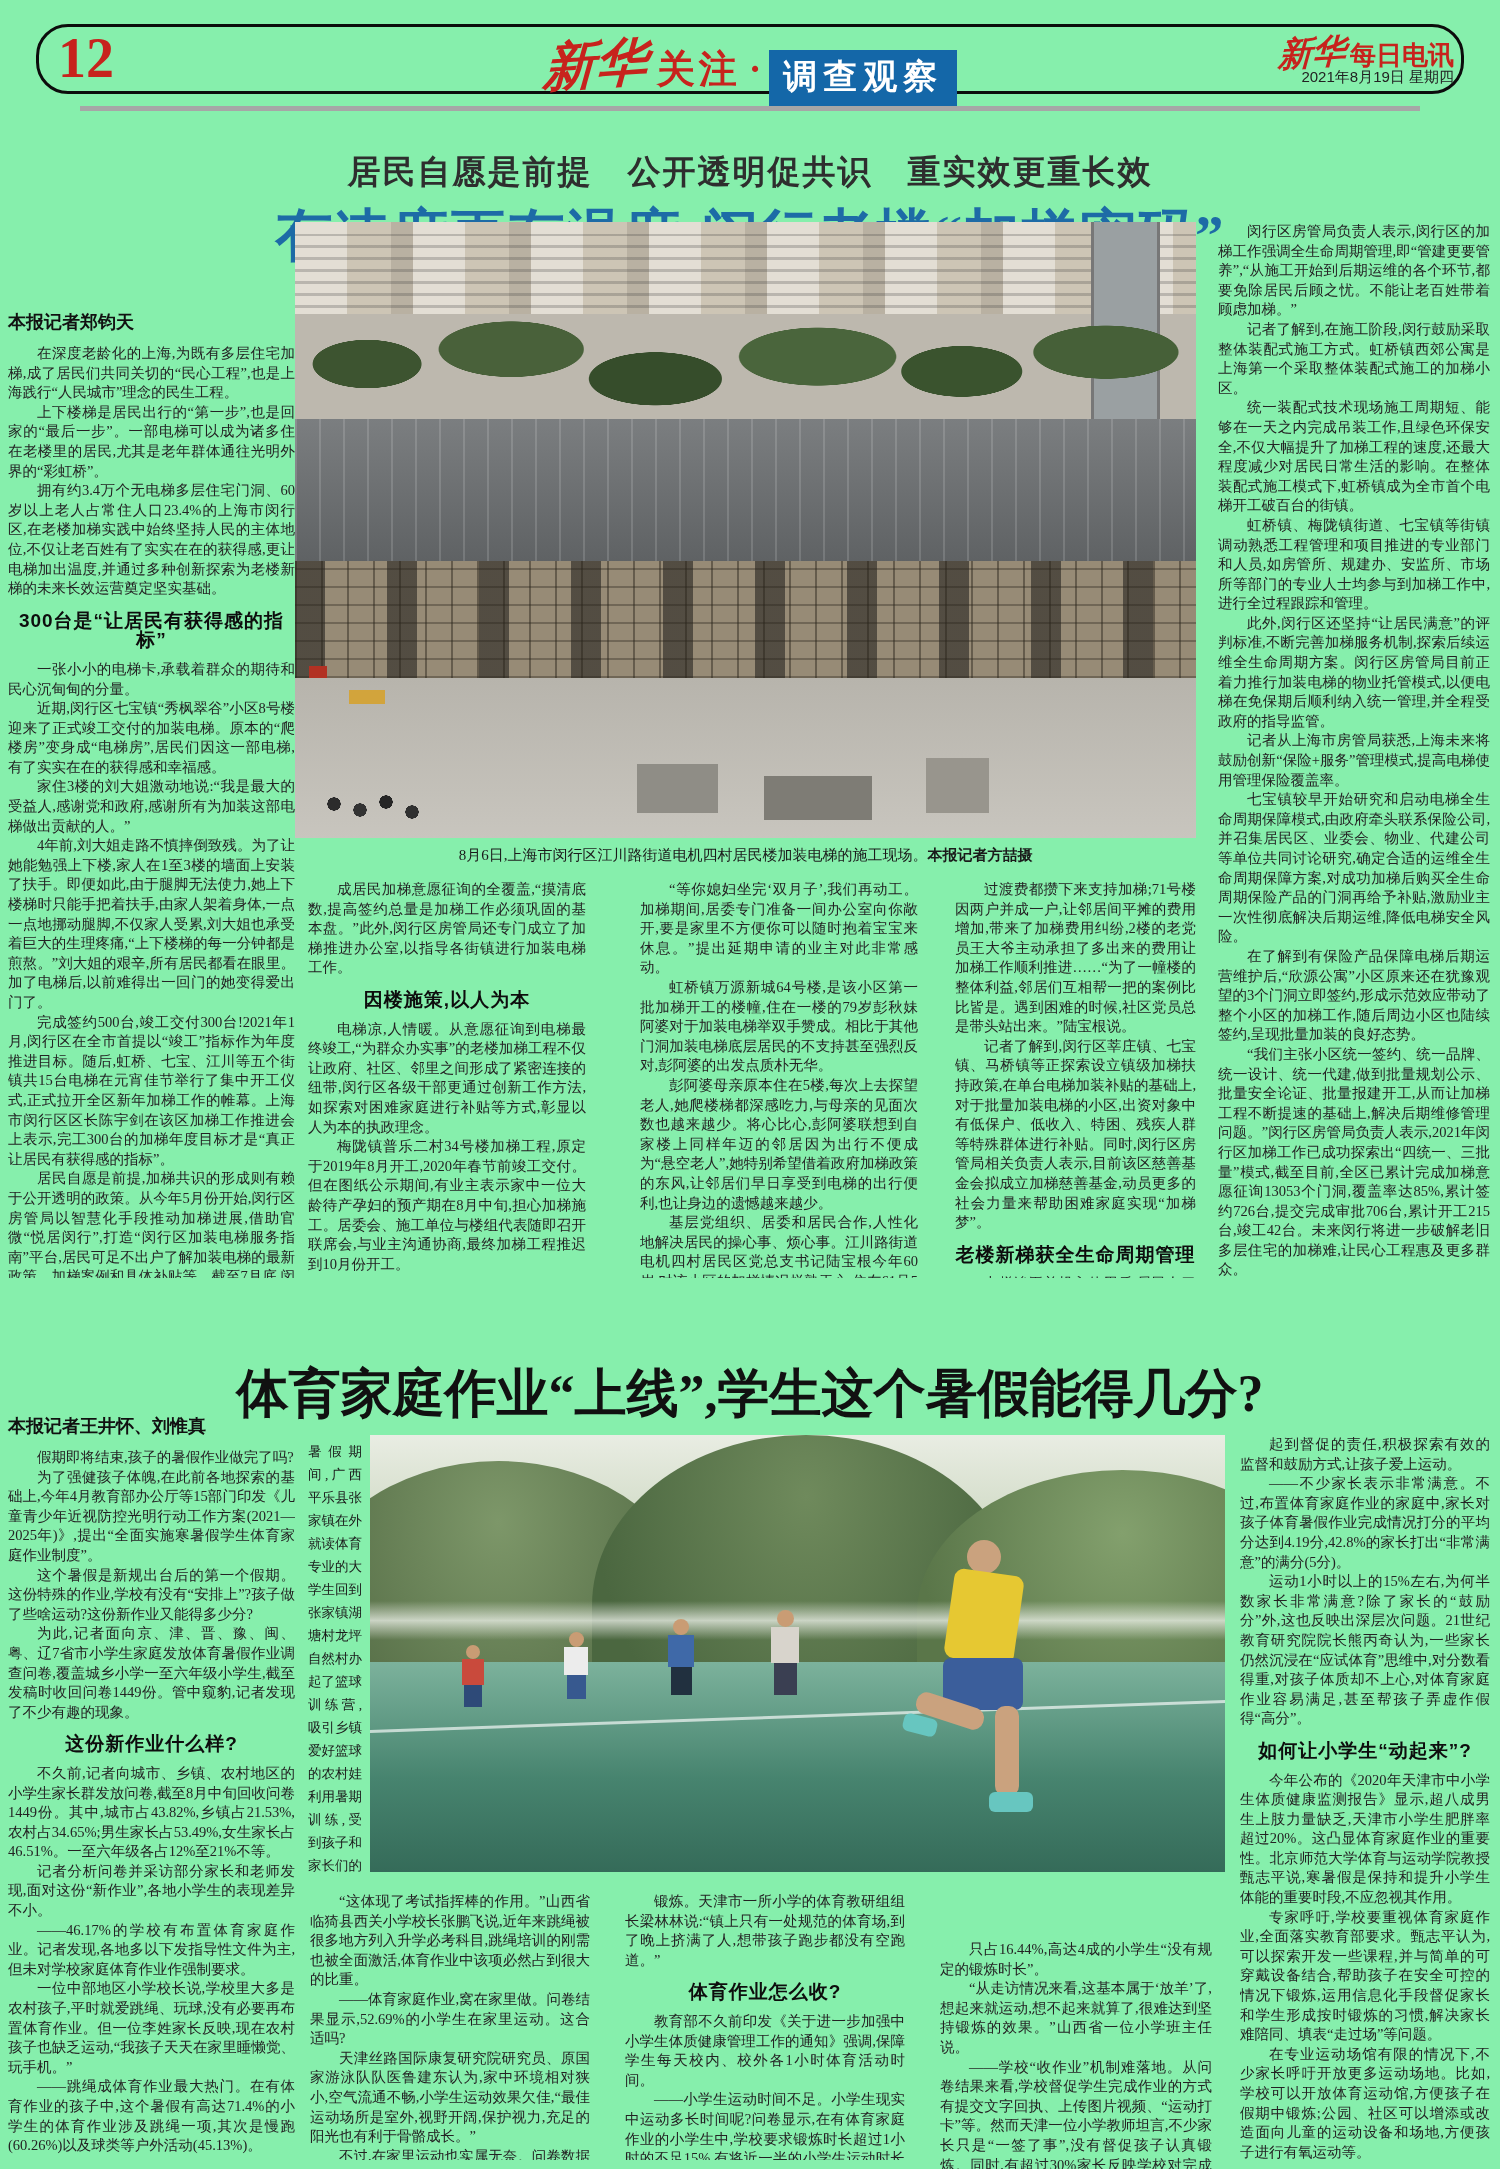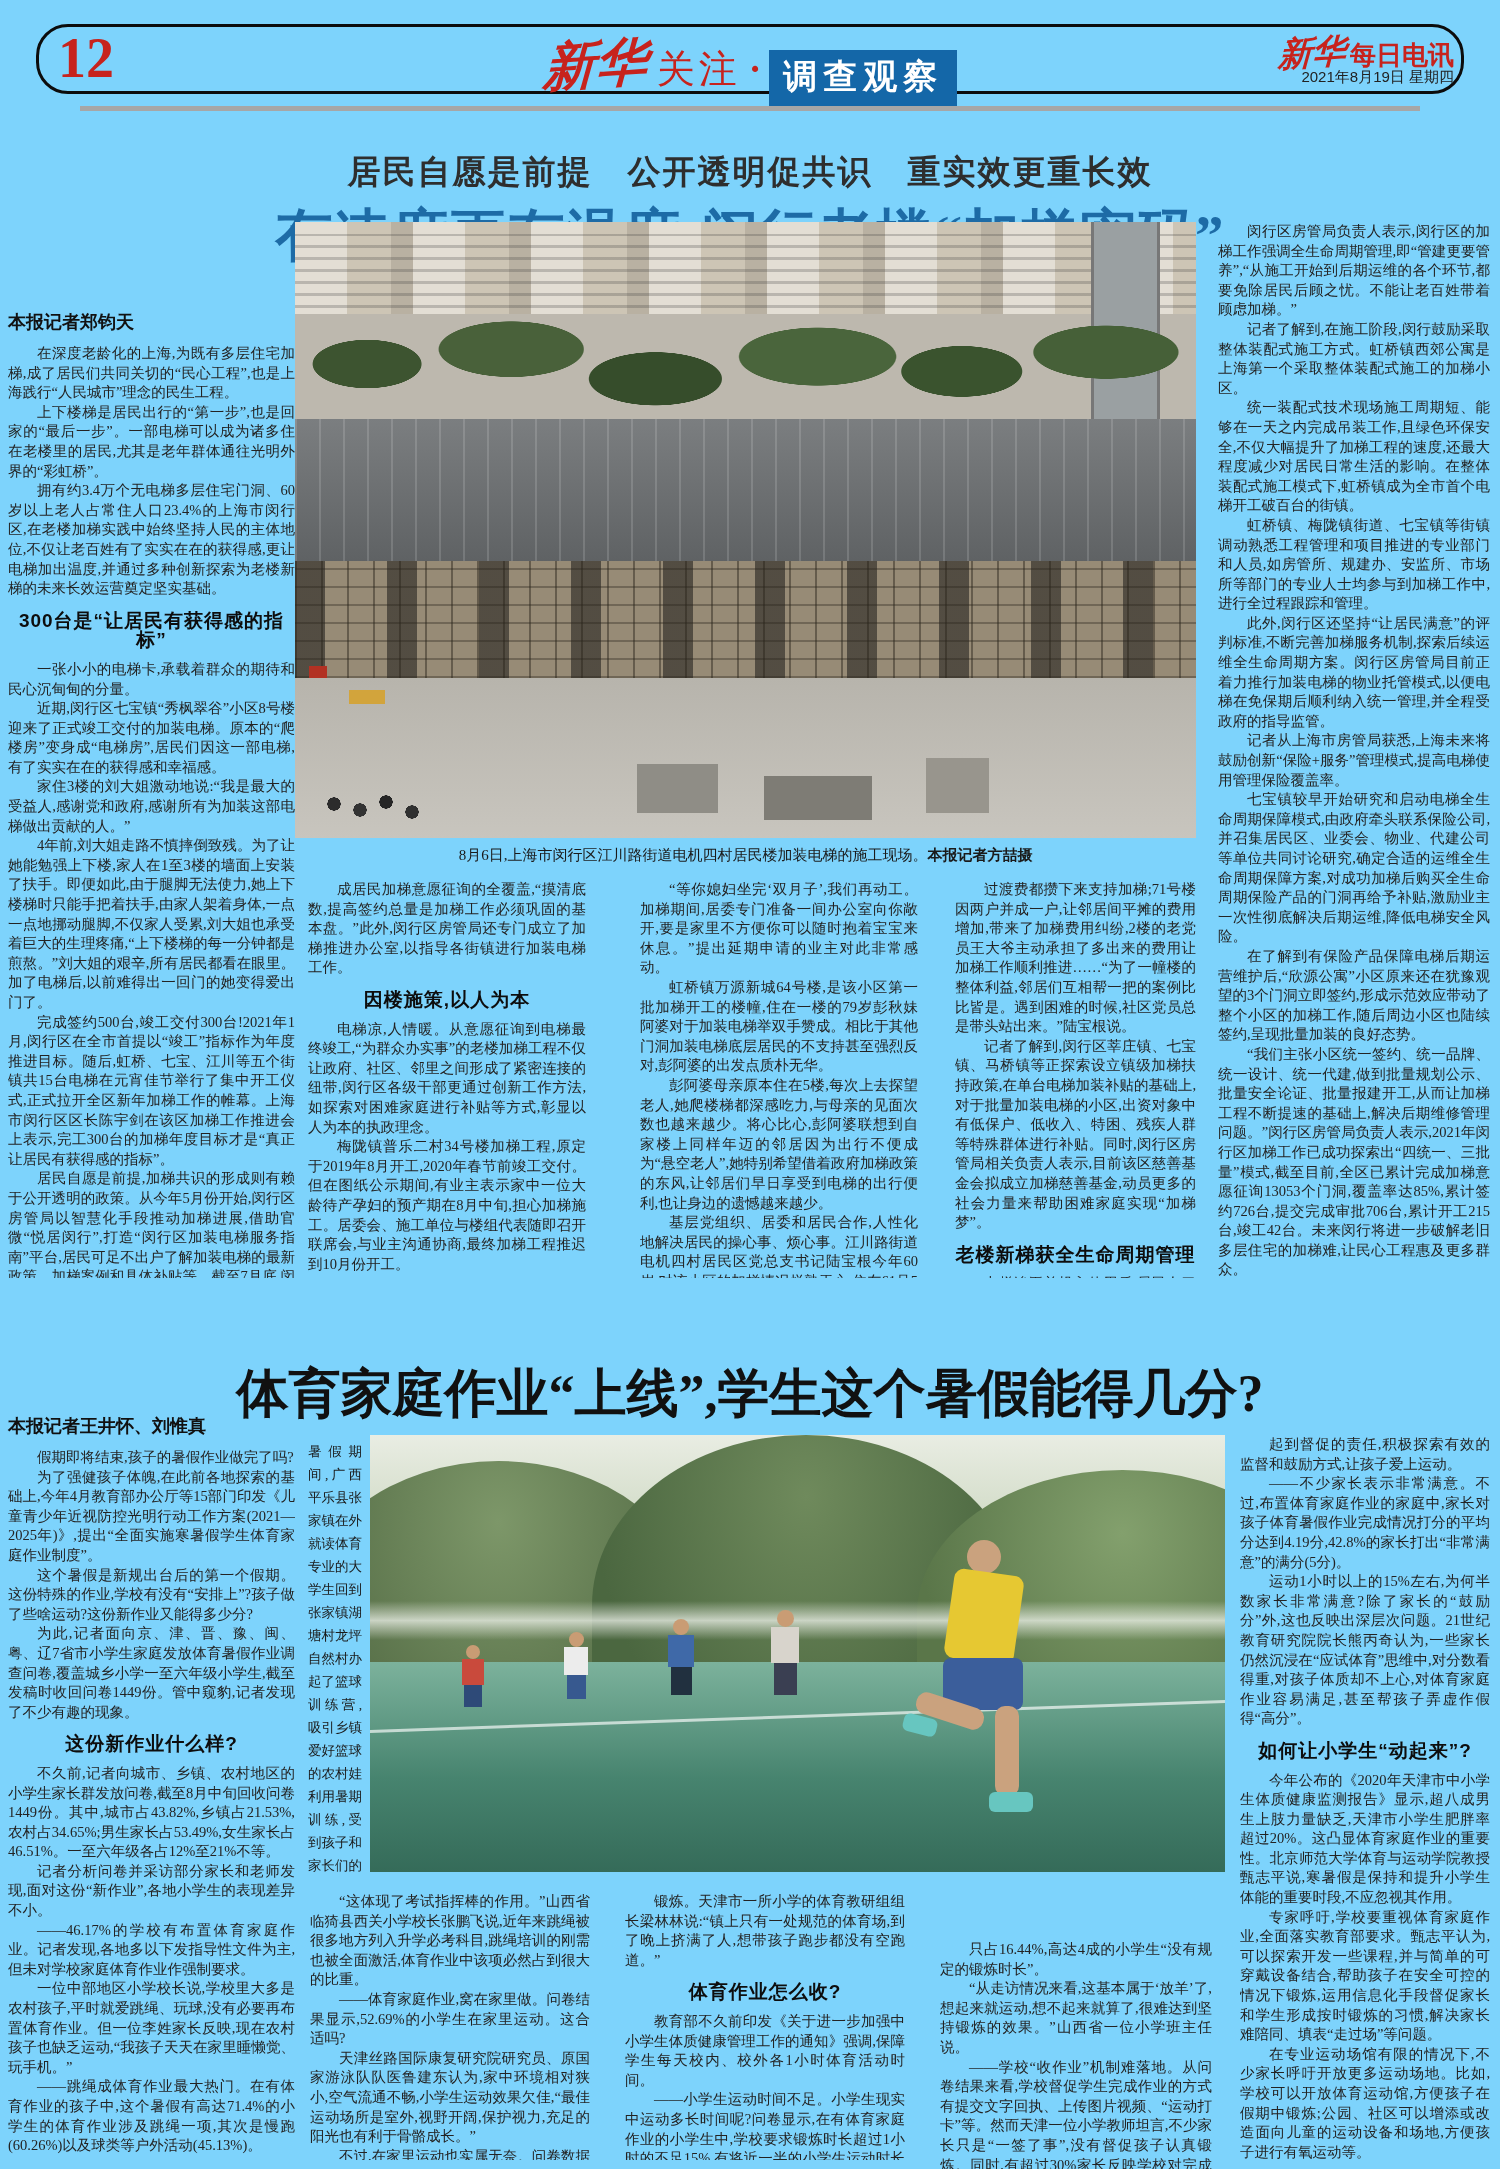--- a/index.html
+++ b/index.html
@@ -1,27 +1,27 @@
 <!DOCTYPE html>
 <html style="--red: #c7231d; --blue-box: #1467a8; --hblue: #1d6ba6;"><head>
 <meta charset="utf-8">
 <style>
   :root{
     --red:#c7231d; --blue-box:#1467a8; --hblue:#1d6ba6; --ink:#232323; --rule:#a6a6a6;
   }
   html,body{margin:0;padding:0;background:#e7e6e3;}
-  .page{position:relative;width:1500px;height:2169px;margin:0 auto;background:#7dd3fc;
+  .page{position:relative;width:1500px;height:2169px;margin:0 auto;background:#86efac;
         font-family:"Liberation Serif","DejaVu Serif",serif;color:var(--ink);overflow:hidden;}
   
   .header-box{position:absolute;left:36px;top:24px;width:1422px;height:64px;border:3px solid #0c0c0c;border-radius:32px;}
   .pagenum{position:absolute;left:58px;top:26px;font-size:56px;font-weight:bold;color:var(--red);font-family:"Liberation Serif",serif;}
   .mast-center{position:absolute;left:0;right:0;top:30px;text-align:center;white-space:nowrap;}
   .script-logo{display:inline-block;color:var(--red);font-weight:bold;font-style:italic;transform:rotate(-4deg) skewX(-6deg);font-family:"Liberation Serif",serif;}
   .mast-center .script-logo{font-size:52px;margin-right:10px;}
-  .mast-center .guanzhu{font-size:38px;color:var(--red);font-weight:normal;font-family:"Liberation Sans",sans-serif;letter-spacing:4px;}
+  .mast-center .guanzhu{font-size:38px;color:var(--red);font-weight:bold;font-family:"Liberation Sans",sans-serif;letter-spacing:4px;}
   .mast-center .dot{color:var(--red);font-size:38px;font-weight:bold;margin:0 8px;}
   .badge{display:inline-block;background:var(--blue-box);color:#fff;font-family:"Liberation Sans",sans-serif;
          font-weight:bold;font-size:34px;letter-spacing:6px;padding:4px 14px 6px;vertical-align:middle;}
   .mast-right{position:absolute;right:46px;top:30px;text-align:right;}
   .mast-right .script-logo{font-size:34px;margin-right:4px;}
   .mast-right .mr-rest{font-size:26px;color:var(--red);font-weight:bold;font-family:"Liberation Serif",serif;}
   .dateline{position:absolute;right:46px;top:68px;font-size:15px;color:#222;font-family:"Liberation Sans",sans-serif;}
   .top-rule{position:absolute;left:80px;top:106px;width:1340px;height:5px;background:var(--rule);}
   
   .kicker{position:absolute;left:0;right:0;top:150px;text-align:center;font-family:"Liberation Sans",sans-serif;

